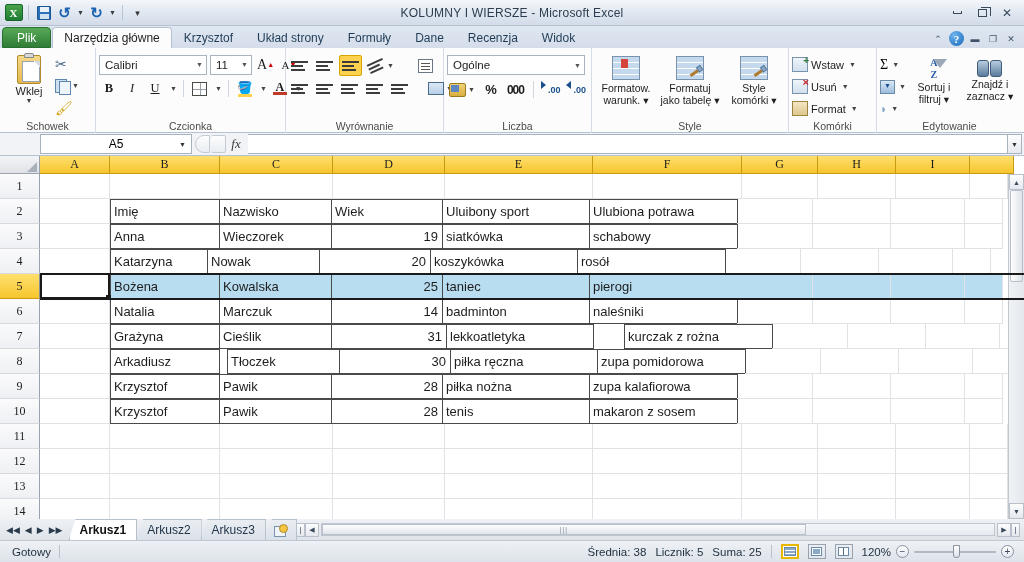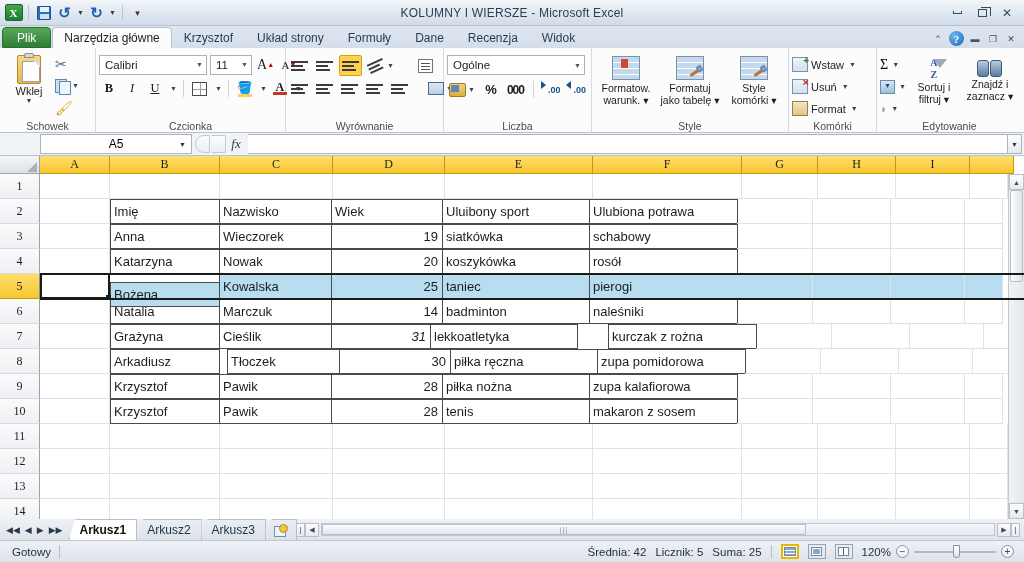--- a/index.html
+++ b/index.html
@@ -794,33 +794,33 @@
             <div class="gcell bordered num" style="width: 112px;">19</div>
             <div class="gcell bordered" style="width: 148px;">siatkówka</div>
             <div class="gcell bordered" style="width: 149px;">schabowy</div>
             <div class="gcell" style="width: 76px;"></div>
             <div class="gcell" style="width: 78px;"></div>
             <div class="gcell" style="width: 74px;"></div>
             <div class="gcell" style="width: 38px;"></div>
           </div>
           <div class="grow">
             <div class="gcell" style="width: 70px;"></div>
-            <div class="gcell bordered" style="width: 110px;">Katarzyna</div>
+            <div class="gcell bordered" style="width: 98px;">Katarzyna</div>
             <div class="gcell bordered" style="width: 113px;">Nowak</div>
             <div class="gcell bordered num" style="width: 112px;">20</div>
             <div class="gcell bordered" style="width: 148px;">koszykówka</div>
             <div class="gcell bordered" style="width: 149px;">rosół</div>
             <div class="gcell" style="width: 76px;"></div>
             <div class="gcell" style="width: 78px;"></div>
             <div class="gcell" style="width: 74px;"></div>
             <div class="gcell" style="width: 38px;"></div>
           </div>
           <div class="grow selrow">
             <div class="gcell" style="width: 70px;"></div>
-            <div class="gcell bordered" style="width: 110px; margin-top: 8px;">Bożena</div>
+            <div class="gcell bordered" style="width: 110px;">Bożena</div>
             <div class="gcell bordered" style="width: 113px;">Kowalska</div>
             <div class="gcell bordered num" style="width: 112px;">25</div>
             <div class="gcell bordered" style="width: 148px;">taniec</div>
             <div class="gcell bordered" style="width: 149px;">pierogi</div>
             <div class="gcell" style="width: 76px;"></div>
             <div class="gcell" style="width: 78px;"></div>
             <div class="gcell" style="width: 74px;"></div>
             <div class="gcell" style="width: 38px;"></div>
           </div>
           <div class="grow">
@@ -832,21 +832,21 @@
             <div class="gcell bordered" style="width: 149px;">naleśniki</div>
             <div class="gcell" style="width: 76px;"></div>
             <div class="gcell" style="width: 78px;"></div>
             <div class="gcell" style="width: 74px;"></div>
             <div class="gcell" style="width: 38px;"></div>
           </div>
           <div class="grow">
             <div class="gcell" style="width: 70px;"></div>
             <div class="gcell bordered" style="width: 110px;">Grażyna</div>
             <div class="gcell bordered" style="width: 113px;">Cieślik</div>
-            <div class="gcell bordered num" style="width: 100px; font-style: italic;">31</div>
+            <div class="gcell bordered num" style="width: 116px;">31</div>
             <div class="gcell bordered" style="width: 148px;">lekkoatletyka</div>
             <div class="gcell bordered" style="width: 149px; margin-left: 31px;">kurczak z rożna</div>
             <div class="gcell" style="width: 76px;"></div>
             <div class="gcell" style="width: 78px;"></div>
             <div class="gcell" style="width: 74px;"></div>
             <div class="gcell" style="width: 38px;"></div>
           </div>
           <div class="grow">
             <div class="gcell" style="width: 70px;"></div>
             <div class="gcell bordered" style="width: 110px;">Arkadiusz</div>
@@ -969,21 +969,21 @@
       <div class="hs-endbtn">|</div>
     </div>
   </div>
 
   <div class="statusbar">
     <div class="status-left">
       <span>Gotowy</span>
       <span class="st-sep"></span>
     </div>
     <div class="status-right">
-      <span>Średnia: 42</span>
+      <span>Średnia: 38</span>
       <span>Licznik: 5</span>
       <span>Suma: 25</span>
       <span class="st-sep"></span>
       <span class="viewbtn active">
           <span class="vb-normal"></span>
         </span>
       <span class="viewbtn" style="border-color:#9aa3ad">
           <span class="vb-layout"></span>
         </span>
       <span class="viewbtn" style="border-color:#9aa3ad">

